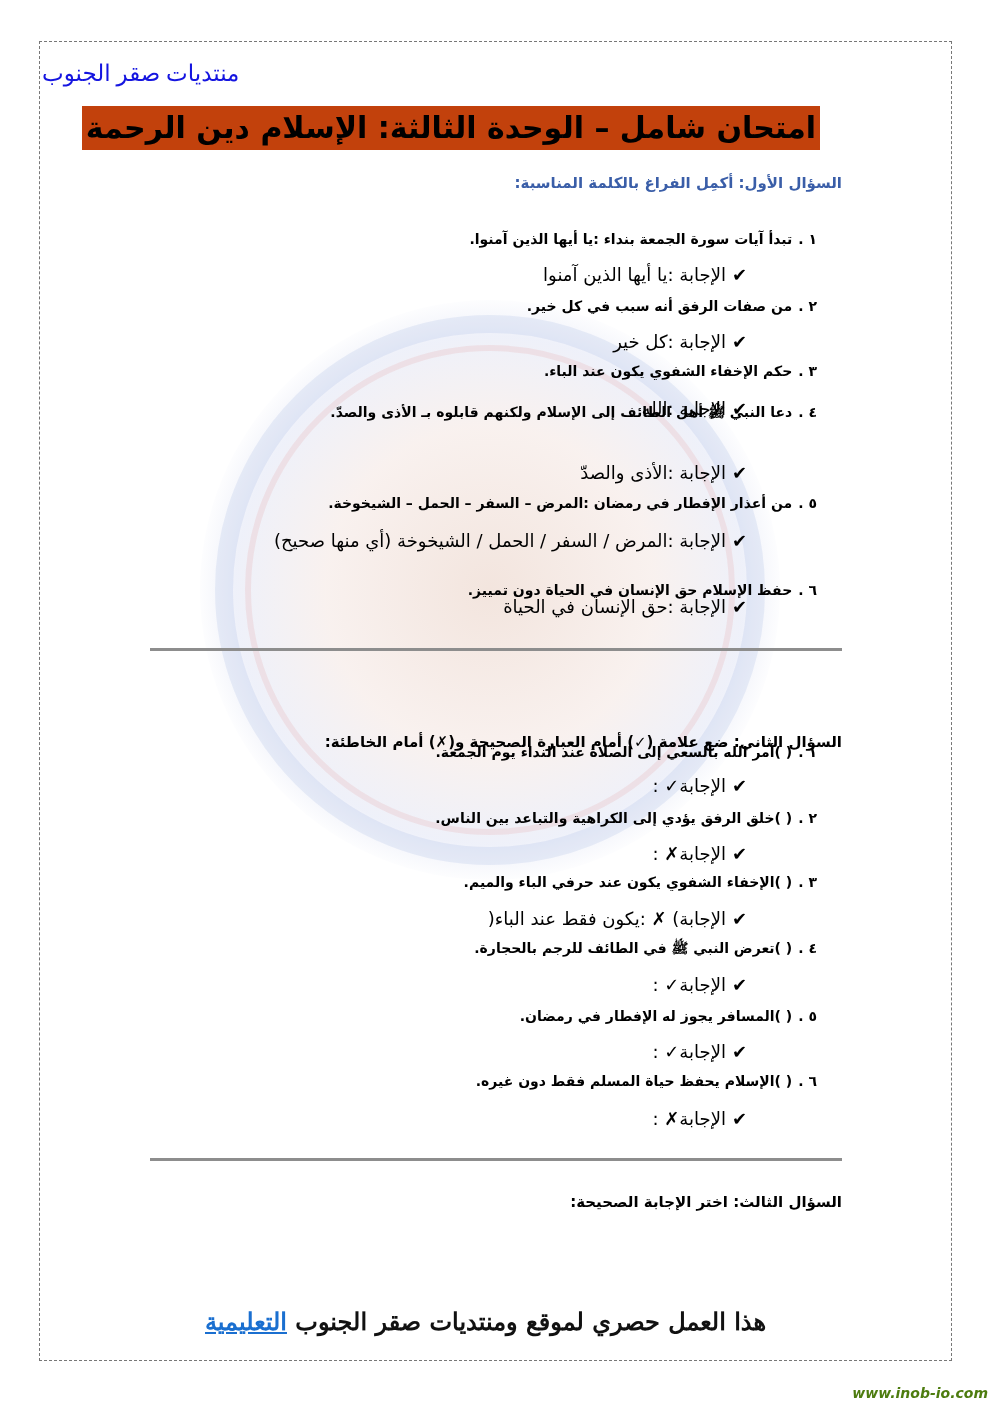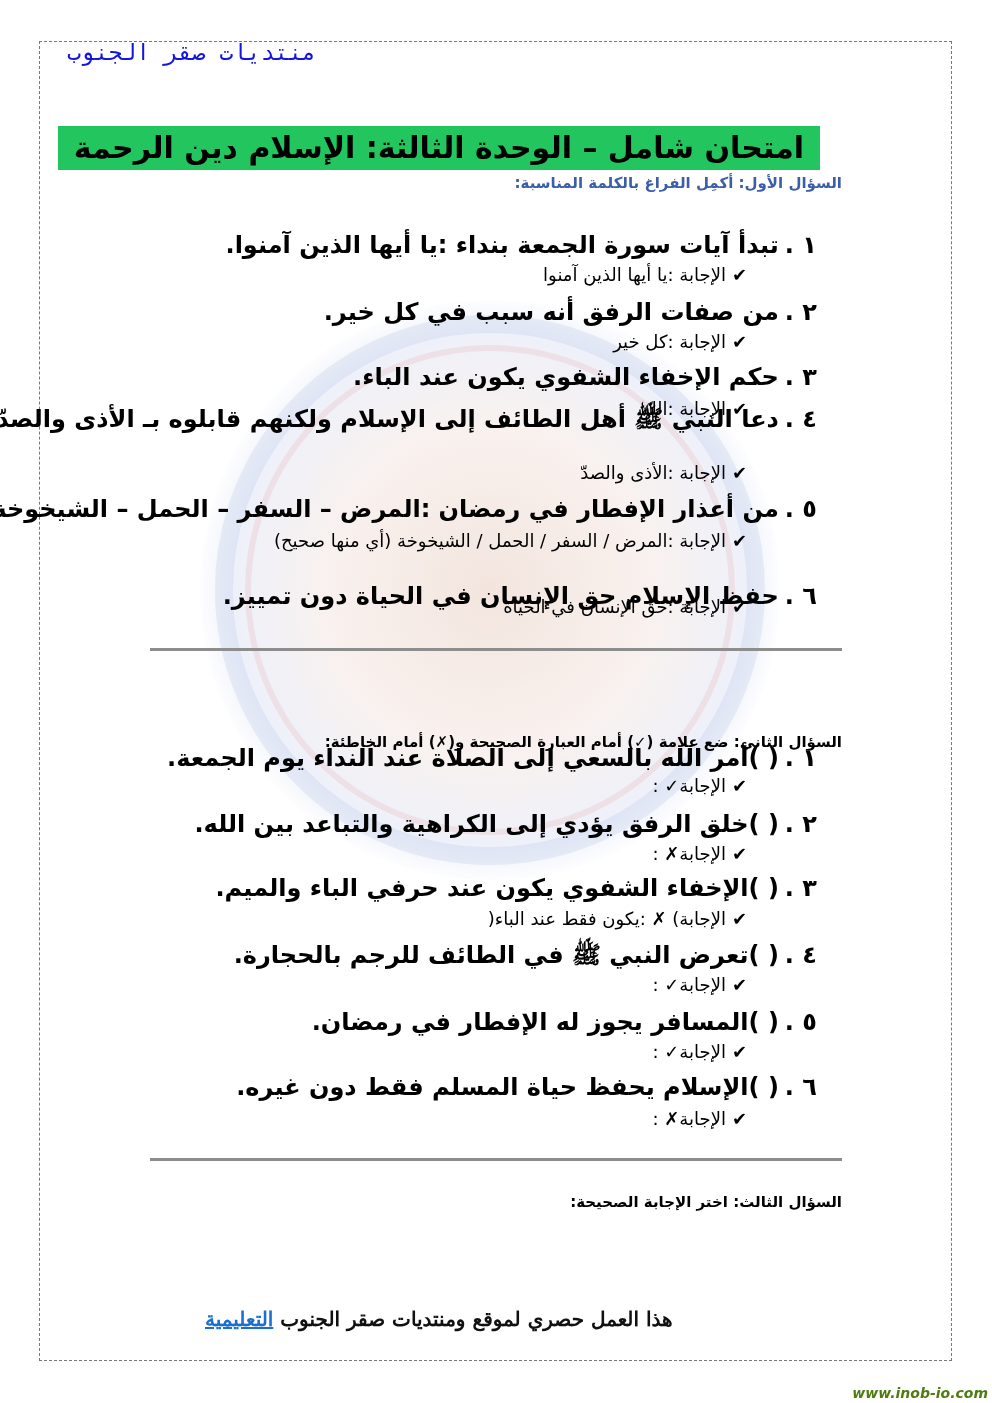--- a/index.html
+++ b/index.html
@@ -2,32 +2,32 @@
 <html><head>
 <meta charset="utf-8">
 <style>
   html, body { margin:0; padding:0; background:#fff; }
   body { width:992px; height:1403px; position:relative; overflow:hidden; font-family:"DejaVu Sans", sans-serif; }
   .page-border { position:absolute; left:39px; top:41px; width:913px; height:1320px; border:1px dashed #777; box-sizing:border-box; }
   .watermark { position:absolute; left:200px; top:300px; width:580px; height:580px; border-radius:50%;
      background: radial-gradient(circle at 50% 50%, rgba(220,180,160,0.35) 0%, rgba(230,200,190,0.25) 40%, rgba(180,190,230,0.22) 62%, rgba(255,255,255,0) 72%); }
   .wm-ring { position:absolute; left:215px; top:315px; width:550px; height:550px; border-radius:50%; border:18px solid rgba(150,170,220,0.18); box-sizing:border-box; }
   .wm-ring2 { position:absolute; left:245px; top:345px; width:490px; height:490px; border-radius:50%; border:6px solid rgba(230,150,150,0.18); box-sizing:border-box; }
-  .site-header { position:absolute; left:42px; top:39px; color:#1515e0; font-size:23px; direction:rtl; font-family:Liberation Mono, monospace;margin-left:25px; }
-  .title { position:absolute; right:172px; top:126px; background:#22c55e; padding:2px 16px; font-size:30px; font-weight:bold; direction:rtl; color:#000; line-height:40px; }
+  .site-header { position:absolute; left:42px; top:60px; color:#1515e0; font-size:23px; direction:rtl; font-family:Liberation Serif, serif; }
+  .title { position:absolute; right:172px; top:106px; background:#c2410c; padding:2px 4px; font-size:30px; font-weight:bold; direction:rtl; color:#000; line-height:40px; }
   .q-head { position:absolute; right:150px; direction:rtl; font-weight:bold; font-size:15px; }
   .q1-head { top:174px; color:#3a5ea8; }
   .q2-head { top:688px; color:#000;margin-top:45px; }
   .q3-head { top:1193px; color:#000;margin-left:16px; }
-  .line { position:absolute; right:175px; direction:rtl; font-weight:bold; font-size:24px; color:#000; white-space:nowrap; }
+  .line { position:absolute; right:175px; direction:rtl; font-weight:bold; font-size:14px; color:#000; white-space:nowrap; }
   .ans { position:absolute; direction:rtl; font-weight:normal; font-size:18px; color:#000; white-space:nowrap; }
   .check { display:inline-block; margin-left:6px; font-size:18px; }
   .num { margin-left:6px; }
   .divider { position:absolute; left:150px; width:692px; height:3px; background:#8d8d8d; }
-  .footer { position:absolute; left:205px; top:1307px; direction:rtl; font-size:20px; font-weight:bold; color:#111; font-family:"DejaVu Serif", serif; }
+  .footer { position:absolute; left:205px; top:1307px; direction:rtl; font-size:24px; font-weight:bold; color:#111; font-family:"DejaVu Serif", serif; }
   .footer .link { color:#1a6fd0; text-decoration:underline; }
   .url { position:absolute; right:4px; top:1385px; font-size:14px; font-weight:bold; font-style:italic; color:#4d7c0f; }
 </style>
 </head>
 <body>
 
 <div class="page-border"></div>
 <div class="watermark"></div>
 <div class="wm-ring"></div>
 <div class="wm-ring2"></div>
@@ -56,21 +56,21 @@
 <div class="line" style="top:582px"><span class="num">٦ .</span><span>حفظ الإسلام حق الإنسان في الحياة دون تمييز.</span></div>
 <div class="ans" style="right:245px;top:596px"><span class="check">✔</span><span>الإجابة :حق الإنسان في الحياة</span></div>
 
 <div class="divider" style="top:648px"></div>
 
 <div class="q-head q2-head">السؤال الثاني: ضع علامة (✓) أمام العبارة الصحيحة و(✗) أمام الخاطئة:</div>
 
 <div class="line" style="top:744px"><span class="num">١ .</span><span>( )أمر الله بالسعي إلى الصلاة عند النداء يوم الجمعة.</span></div>
 <div class="ans" style="right:245px;top:775px"><span class="check">✔</span><span>الإجابة✓ :</span></div>
 
-<div class="line" style="top:810px"><span class="num">٢ .</span><span>( )خلق الرفق يؤدي إلى الكراهية والتباعد بين الله.</span></div>
+<div class="line" style="top:810px"><span class="num">٢ .</span><span>( )خلق الرفق يؤدي إلى الكراهية والتباعد بين الناس.</span></div>
 <div class="ans" style="right:245px;top:843px"><span class="check">✔</span><span>الإجابة✗ :</span></div>
 
 <div class="line" style="top:874px"><span class="num">٣ .</span><span>( )الإخفاء الشفوي يكون عند حرفي الباء والميم.</span></div>
 <div class="ans" style="right:245px;top:908px"><span class="check">✔</span><span>الإجابة) ✗ :يكون فقط عند الباء(</span></div>
 
 <div class="line" style="top:940px"><span class="num">٤ .</span><span>( )تعرض النبي ﷺ في الطائف للرجم بالحجارة.</span></div>
 <div class="ans" style="right:245px;top:974px"><span class="check">✔</span><span>الإجابة✓ :</span></div>
 
 <div class="line" style="top:1008px"><span class="num">٥ .</span><span>( )المسافر يجوز له الإفطار في رمضان.</span></div>
 <div class="ans" style="right:245px;top:1041px"><span class="check">✔</span><span>الإجابة✓ :</span></div>

